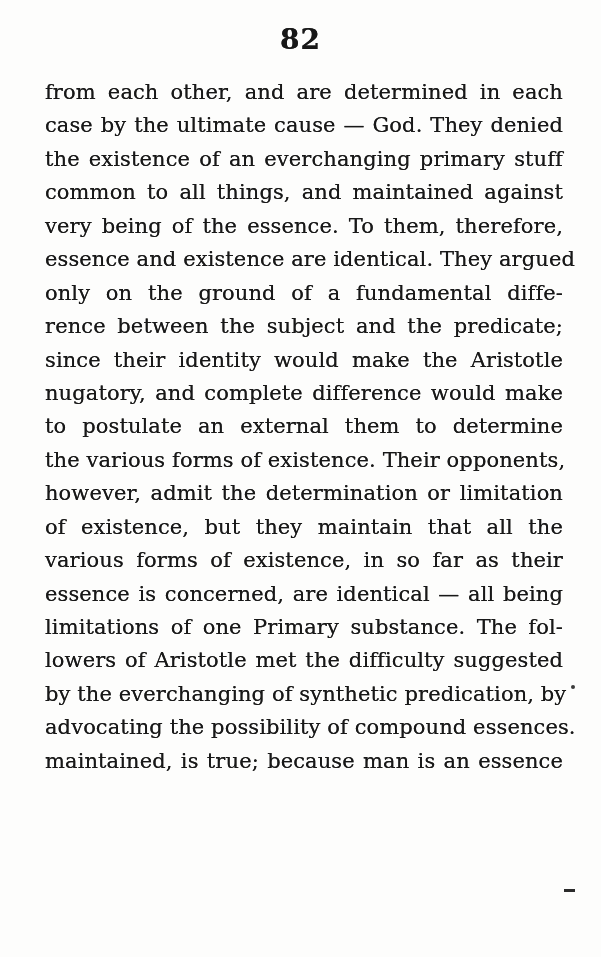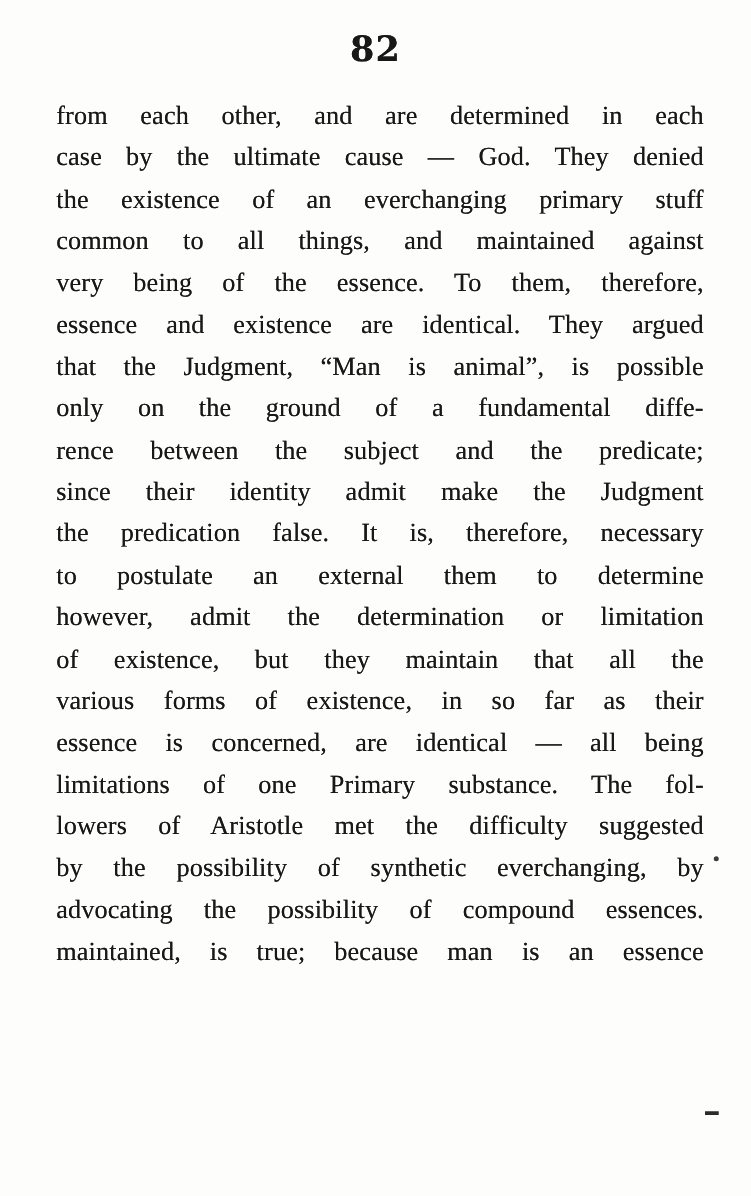--- a/index.html
+++ b/index.html
@@ -37,21 +37,20 @@
   .text-line {
     height: 33.45px;
     line-height: 33.45px;
     font-size: 21px;
     letter-spacing: 0.1px;
     white-space: nowrap;
     text-align: justify;
     text-align-last: justify;
     overflow: visible;
     text-shadow: 0 0 0.5px rgba(0,0,0,0.75);
-    font-family: Liberation Serif, serif;
   }
   
   .text-line::after {
     content: "";
     display: inline-block;
     width: 0;
   }
   .ink-speck-dot {
     position: absolute;
     left: 571px;
@@ -76,32 +75,32 @@
 <div class="page">
   <div class="page-number">82</div>
 
   <div class="text-block">
     <div class="text-line">from each other, and are determined in each</div>
     <div class="text-line">case by the ultimate cause — God. They denied</div>
     <div class="text-line">the existence of an everchanging primary stuff</div>
     <div class="text-line">common to all things, and maintained against</div>
     <div class="text-line">very being of the essence. To them, therefore,</div>
     <div class="text-line">essence and existence are identical. They argued</div>
-    <div class="text-line">that the Judgment, “Man is animal”, is possible</div>
     <div class="text-line">only on the ground of a fundamental diffe-</div>
     <div class="text-line">rence between the subject and the predicate;</div>
-    <div class="text-line">since their identity admit make the Judgment</div>
-    <div class="text-line">the predication false. It is, therefore, necessary</div>
+    <div class="text-line">since their identity would make the Aristotle</div>
+    <div class="text-line">nugatory, and complete difference would make</div>
     <div class="text-line">to postulate an external them to determine</div>
+    <div class="text-line">the various forms of existence. Their opponents,</div>
     <div class="text-line">however, admit the determination or limitation</div>
     <div class="text-line">of existence, but they maintain that all the</div>
     <div class="text-line">various forms of existence, in so far as their</div>
     <div class="text-line">essence is concerned, are identical — all being</div>
     <div class="text-line">limitations of one Primary substance. The fol-</div>
     <div class="text-line">lowers of Aristotle met the difficulty suggested</div>
-    <div class="text-line">by the possibility of synthetic everchanging, by</div>
+    <div class="text-line">by the everchanging of synthetic predication, by</div>
     <div class="text-line">advocating the possibility of compound essences.</div>
     <div class="text-line">maintained, is true; because man is an essence</div>
   </div>
 
   <div class="ink-speck-dot"></div>
   <div class="ink-speck-dash"></div>
 </div>
 
 </body></html>

